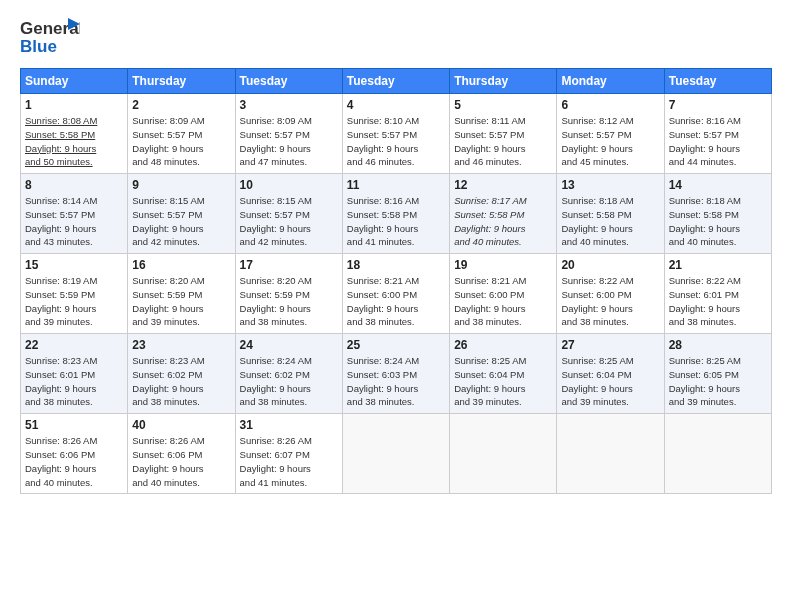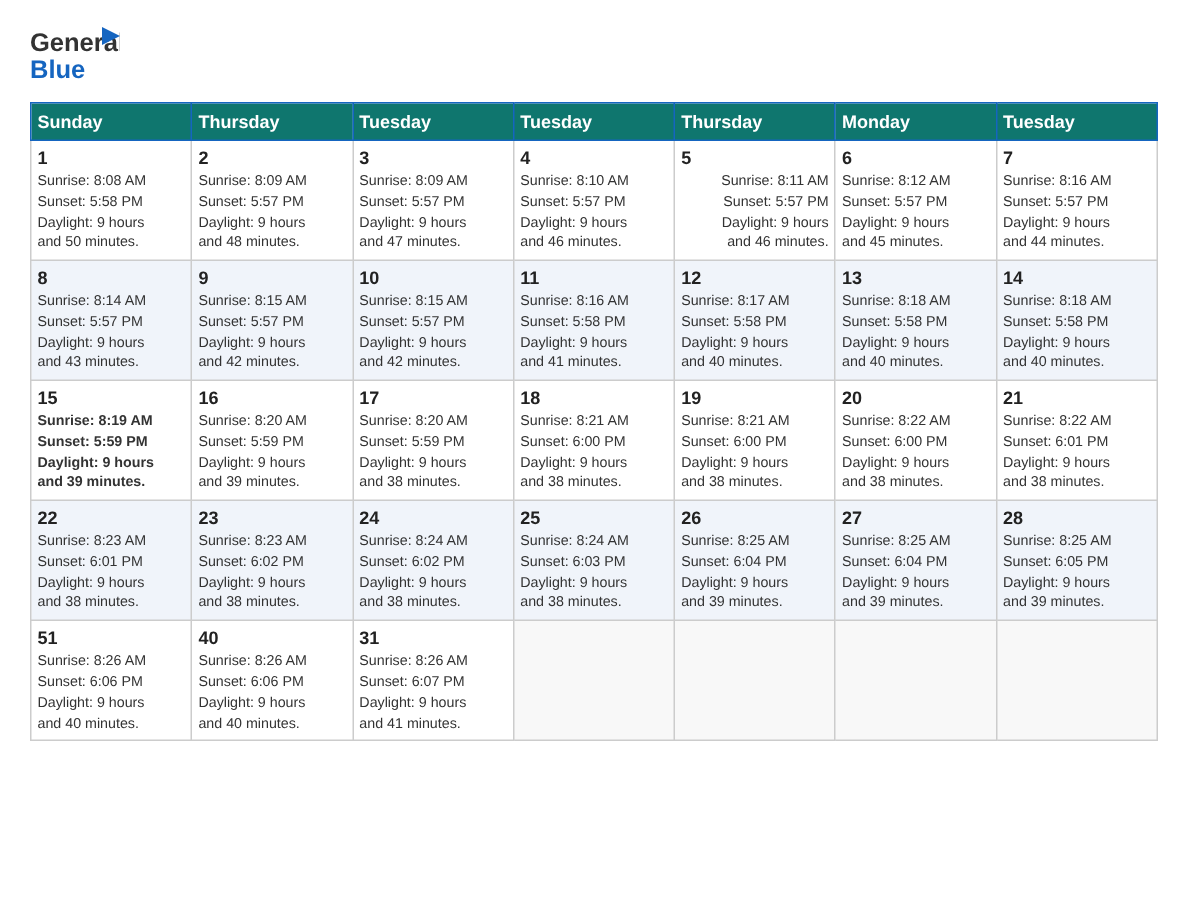--- a/index.html
+++ b/index.html
@@ -39,21 +39,21 @@
       font-size: 15px;
       font-weight: normal;
       color: #555;
     }
     .calendar {
       width: 100%;
       border-collapse: collapse;
       font-size: 10.5px;
     }
     .calendar thead tr {
-      background: #0f766e;
+      background: #3b82f6;
       color: #fff;
     }
     .calendar thead th {
       padding: 5px 4px;
       font-size: 12px;
       font-weight: bold;
       text-align: left;
       border: 1px solid #1565c0;
     }
     .calendar tbody tr {
@@ -112,21 +112,21 @@
           <th>Tuesday</th>
           <th>Thursday</th>
           <th>Monday</th>
           <th>Tuesday</th>
         </tr>
     </thead>
     <tbody id="calendar-body">
     <tr>
           <td>
             <span class="day-num">1</span>
-            <div class="day-info" style="white-space: pre-line;">Sunrise: 8:08 AM
+            <div class="day-info" style="white-space: pre-line; text-decoration: underline;">Sunrise: 8:08 AM
 Sunset: 5:58 PM
 Daylight: 9 hours
 and 50 minutes.</div>
           </td>
           <td>
             <span class="day-num">2</span>
             <div class="day-info" style="white-space: pre-line;">Sunrise: 8:09 AM
 Sunset: 5:57 PM
 Daylight: 9 hours
 and 48 minutes.</div>
@@ -140,21 +140,21 @@
           </td>
           <td>
             <span class="day-num">4</span>
             <div class="day-info" style="white-space: pre-line;">Sunrise: 8:10 AM
 Sunset: 5:57 PM
 Daylight: 9 hours
 and 46 minutes.</div>
           </td>
           <td>
             <span class="day-num">5</span>
-            <div class="day-info" style="white-space: pre-line; text-align: right;">Sunrise: 8:11 AM
+            <div class="day-info" style="white-space: pre-line;">Sunrise: 8:11 AM
 Sunset: 5:57 PM
 Daylight: 9 hours
 and 46 minutes.</div>
           </td>
           <td>
             <span class="day-num">6</span>
             <div class="day-info" style="white-space: pre-line;">Sunrise: 8:12 AM
 Sunset: 5:57 PM
 Daylight: 9 hours
 and 45 minutes.</div>
@@ -191,21 +191,21 @@
           </td>
           <td>
             <span class="day-num">11</span>
             <div class="day-info" style="white-space: pre-line;">Sunrise: 8:16 AM
 Sunset: 5:58 PM
 Daylight: 9 hours
 and 41 minutes.</div>
           </td>
           <td>
             <span class="day-num">12</span>
-            <div class="day-info" style="white-space: pre-line;">Sunrise: 8:17 AM
+            <div class="day-info" style="white-space: pre-line; font-style: italic;">Sunrise: 8:17 AM
 Sunset: 5:58 PM
 Daylight: 9 hours
 and 40 minutes.</div>
           </td>
           <td>
             <span class="day-num">13</span>
             <div class="day-info" style="white-space: pre-line;">Sunrise: 8:18 AM
 Sunset: 5:58 PM
 Daylight: 9 hours
 and 40 minutes.</div>
@@ -214,21 +214,21 @@
             <span class="day-num">14</span>
             <div class="day-info" style="white-space: pre-line;">Sunrise: 8:18 AM
 Sunset: 5:58 PM
 Daylight: 9 hours
 and 40 minutes.</div>
           </td>
         </tr>
         <tr>
           <td>
             <span class="day-num">15</span>
-            <div class="day-info" style="white-space: pre-line; font-weight: bold;">Sunrise: 8:19 AM
+            <div class="day-info" style="white-space: pre-line;">Sunrise: 8:19 AM
 Sunset: 5:59 PM
 Daylight: 9 hours
 and 39 minutes.</div>
           </td>
           <td>
             <span class="day-num">16</span>
             <div class="day-info" style="white-space: pre-line;">Sunrise: 8:20 AM
 Sunset: 5:59 PM
 Daylight: 9 hours
 and 39 minutes.</div>

